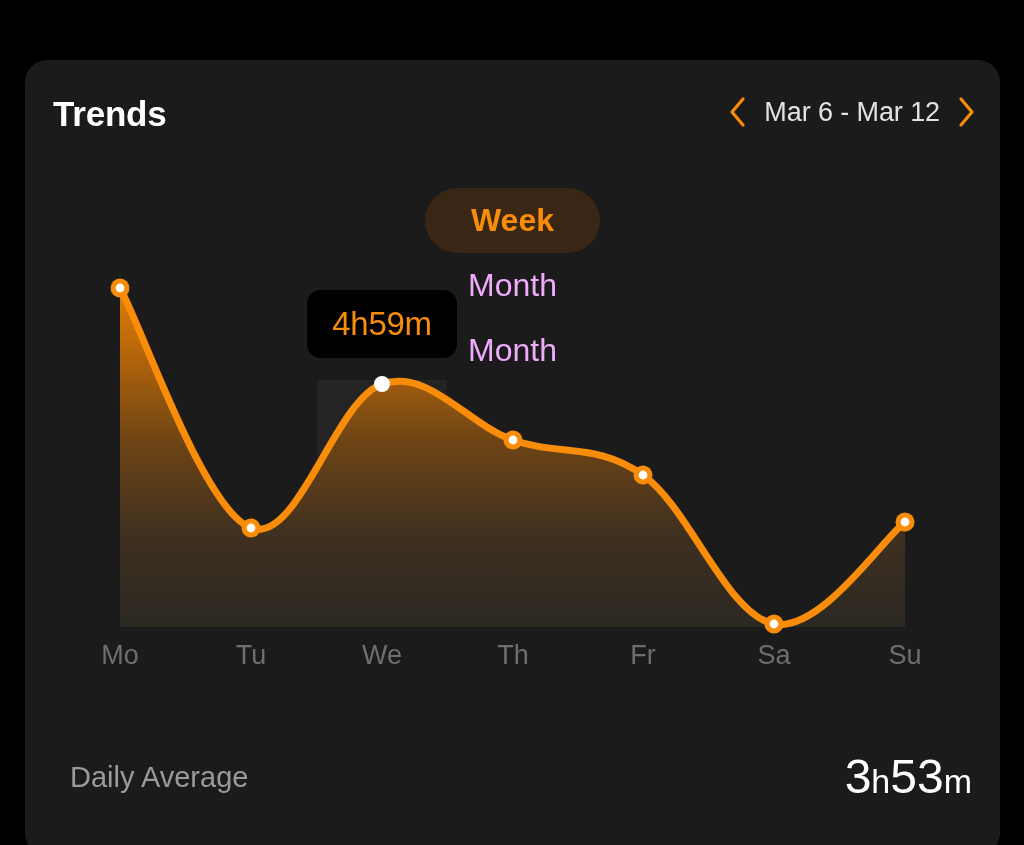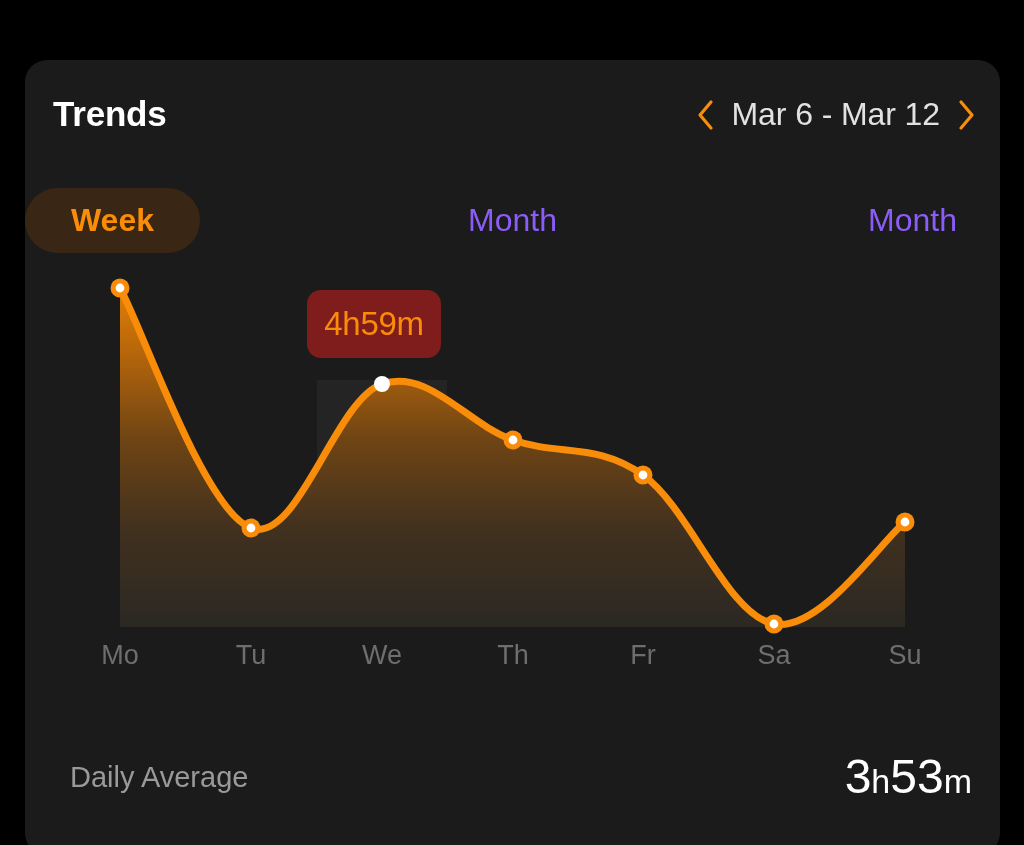--- a/index.html
+++ b/index.html
@@ -54,41 +54,42 @@
   .chev {
     width: 18px;
     height: 32px;
     display: block;
     cursor: pointer;
     flex: none;
   }
   .chev svg { display: block; }
 
   #date-range-label {
-    font-size: 32px;
+    font-size: 27px;
     color: #e2e2e2;
     white-space: nowrap;
     letter-spacing: -0.1px;
   }
 
   
   #segmented {
     position: absolute;
     left: 0;
     top: 128px;
     width: 100%;
     display: flex;
-    justify-content: space-between;
+    justify-content: flex-start;
     align-items: center;
     gap: 0px;
+    flex-direction: column;
   }
 
   .seg {
     font-size: 32px;
-    color: #8b5cf6;
+    color: #f0abfc;
     padding: 14px 0;
     width: 175px;
     text-align: center;
     border-radius: 34px;
     cursor: pointer;
     white-space: nowrap;
   }
   .seg.active {
     background: #3a2614;
     color: #f98d0a;
@@ -109,23 +110,23 @@
     width: 975px;
     height: 795px;
     display: block;
   }
 
   
   #tooltip {
     position: absolute;
     left: 281px;
     top: 249px;
-    width: 134px;
+    width: 150px;
     height: 68px;
-    background: #7f1d1d;
+    background: #000000;
     border-radius: 14px;
     display: flex;
     align-items: center;
     justify-content: center;
   }
   #tooltip-value {
     font-size: 33px;
     color: #f98d0a;
     font-weight: 500;
     letter-spacing: -0.3px;

